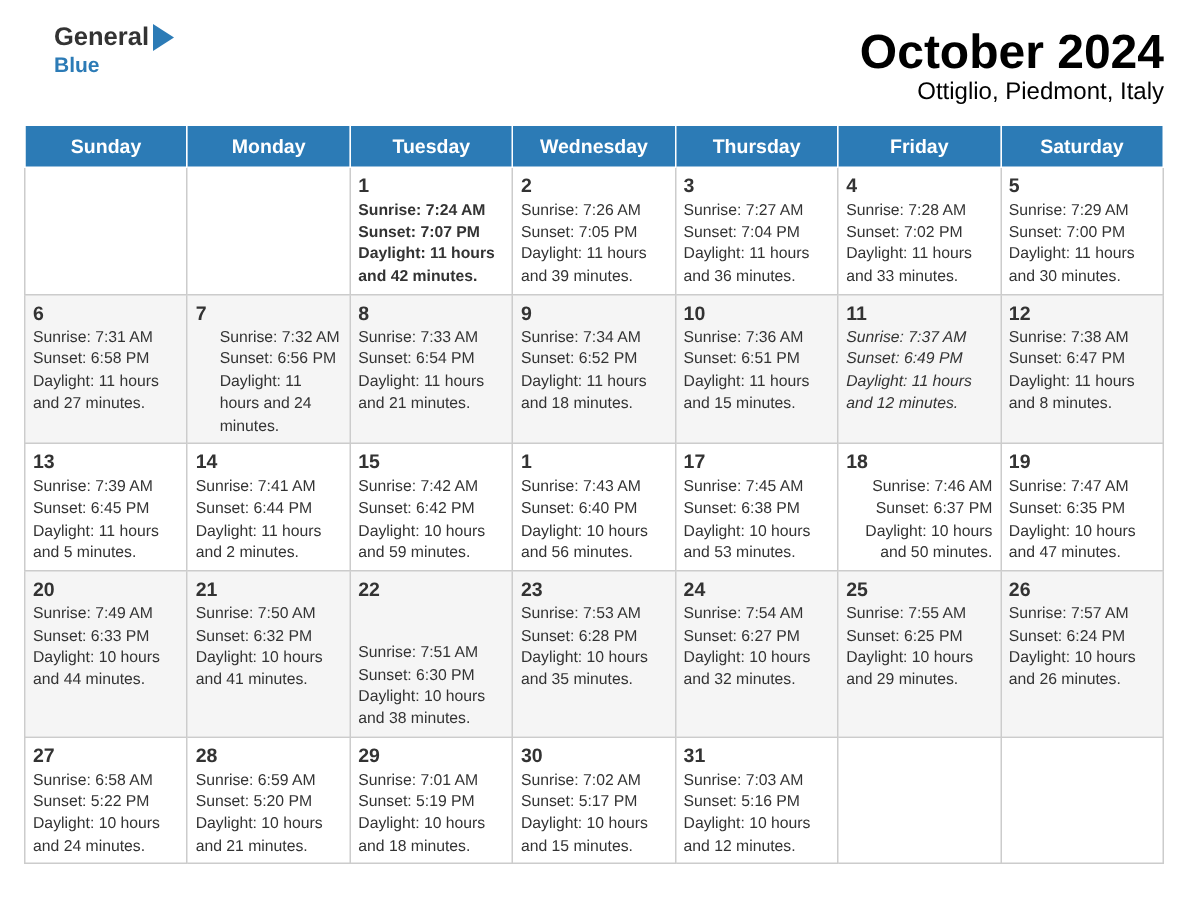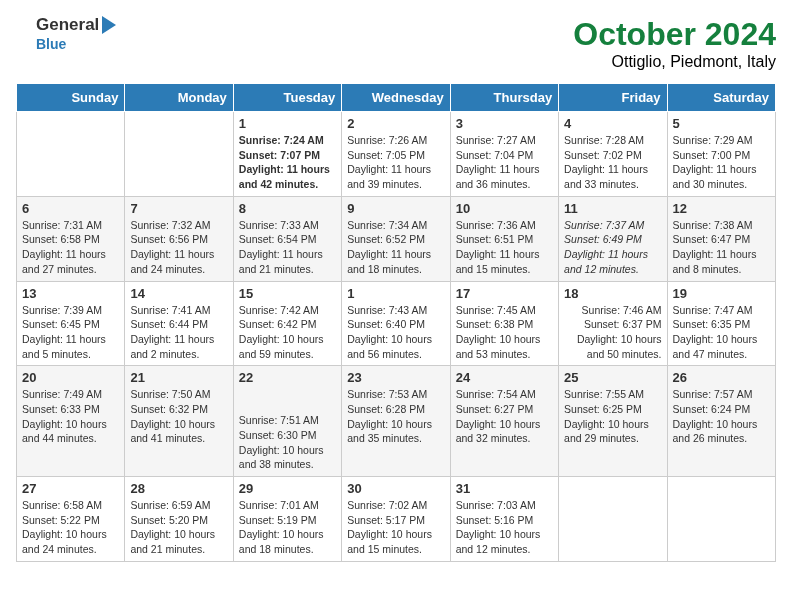--- a/index.html
+++ b/index.html
@@ -20,36 +20,36 @@
     .logo {
       display: flex;
       align-items: center;
     }
     .title-block {
       text-align: right;
     }
     .title-block h1 {
       font-size: 32px;
       font-weight: bold;
-      color: #15803d;
+      color: #000000;
     }
     .title-block h2 {
       font-size: 16px;
       font-weight: normal;
       color: #000000;
     }
     .calendar {
       width: 100%;
       border-collapse: collapse;
       font-size: 11px;
     }
     .calendar th {
       background-color: #2c7bb6;
       color: #fff;
-      text-align: right;
+      text-align: center;
       padding: 6px 6px;
       font-size: 13px;
       font-weight: bold;
       border: 1px solid #fff;
     }
     .calendar td {
       border: 1px solid #ccc;
       vertical-align: top;
       padding: 4px 5px;
       width: 108px;
@@ -165,21 +165,21 @@
       </tr>
       <tr>
         <td>
           <span class="day-num">6</span>
           <div class="day-info" style="white-space: pre-line;">Sunrise: 7:31 AM
 Sunset: 6:58 PM
 Daylight: 11 hours and 27 minutes.</div>
         </td>
         <td>
           <span class="day-num">7</span>
-          <div class="day-info" style="white-space: pre-line;">Sunrise: 7:32 AM
+          <div class="day-info" style="white-space: pre-line; margin-left: 16px;">Sunrise: 7:32 AM
 Sunset: 6:56 PM
 Daylight: 11 hours and 24 minutes.</div>
         </td>
         <td>
           <span class="day-num">8</span>
           <div class="day-info" style="white-space: pre-line;">Sunrise: 7:33 AM
 Sunset: 6:54 PM
 Daylight: 11 hours and 21 minutes.</div>
         </td>
         <td>

